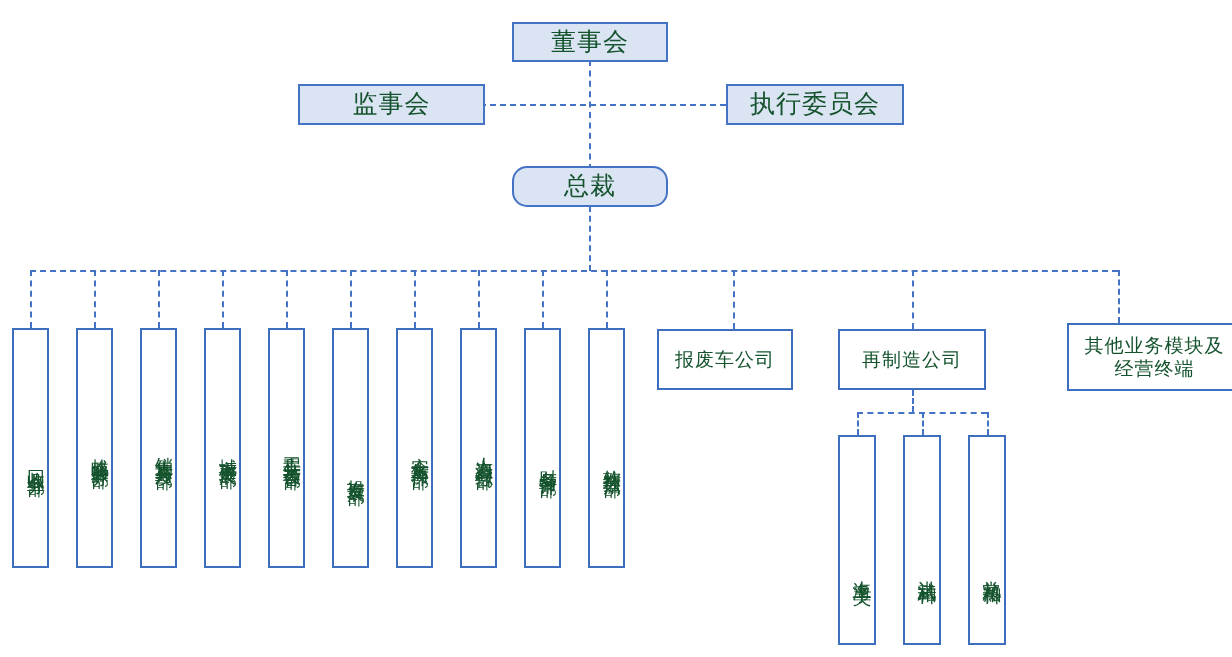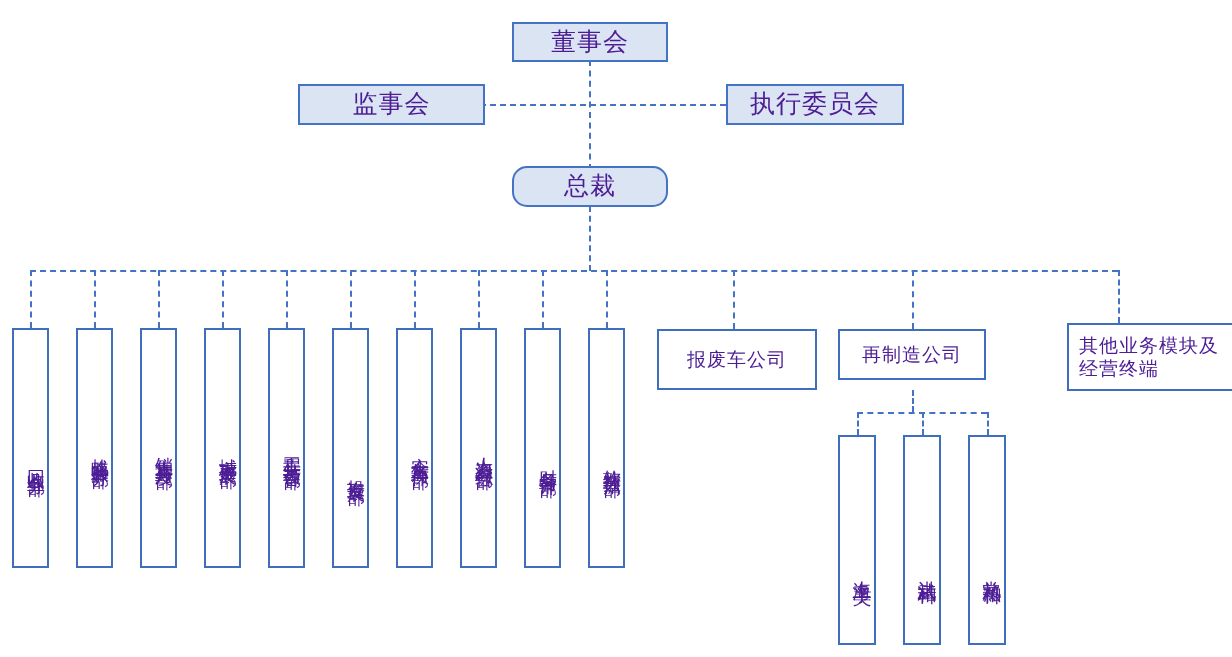--- a/index.html
+++ b/index.html
@@ -21,23 +21,23 @@
   }
   
   .node {
     position: absolute;
     box-sizing: border-box;
     border: 2px solid #3e6fbf;
     background: #ffffff;
     display: flex;
     align-items: center;
     justify-content: center;
-    text-align: left;
+    text-align: center;
     line-height: 1.22;
-    color: #4c1d95;
+    color: #14532d;
   }
   .node.exec {
     background: #dbe4f3;
     border: 2px solid #4472c4;
     font-size: 25px;
     letter-spacing: 1px;
   }
   .node.company {
     font-size: 19px;
     letter-spacing: 1px;
@@ -127,23 +127,23 @@
   <div class="node vert short" style="left:332px; top:328px; width:37px; height:240px;">投资发展部</div>
 
   <div class="node vert" style="left:396px; top:328px; width:37px; height:240px;">安全生产与环保部</div>
 
   <div class="node vert" style="left:460px; top:328px; width:37px; height:240px;">人力资源与综合部</div>
 
   <div class="node vert mid" style="left:524px; top:328px; width:37px; height:240px;">财务与审计部</div>
 
   <div class="node vert mid" style="left:588px; top:328px; width:37px; height:240px;">软件与数据部</div>
 
-  <div class="node company" style="left:657px; top:329px; width:160px; height:61px;">报废车公司</div>
+  <div class="node company" style="left:657px; top:329px; width:136px; height:61px;">报废车公司</div>
 
-  <div class="node company" style="left:838px; top:329px; width:148px; height:51px;">再制造公司</div>
+  <div class="node company" style="left:838px; top:329px; width:148px; height:61px;">再制造公司</div>
 
   <div class="node company" style="left:1031px; top:323px; width:175px; height:68px; padding:0 10px;margin-left:36px;">其他业务模块及经营终端</div>
 
   <div class="node vert subco" style="left:838px; top:435px; width:38px; height:210px;">上海孚美</div>
 
   <div class="node vert subco" style="left:903px; top:435px; width:38px; height:210px;">洪武柏科</div>
 
   <div class="node vert subco" style="left:968px; top:435px; width:38px; height:210px;">常熟柏科</div>
 
 </div>

